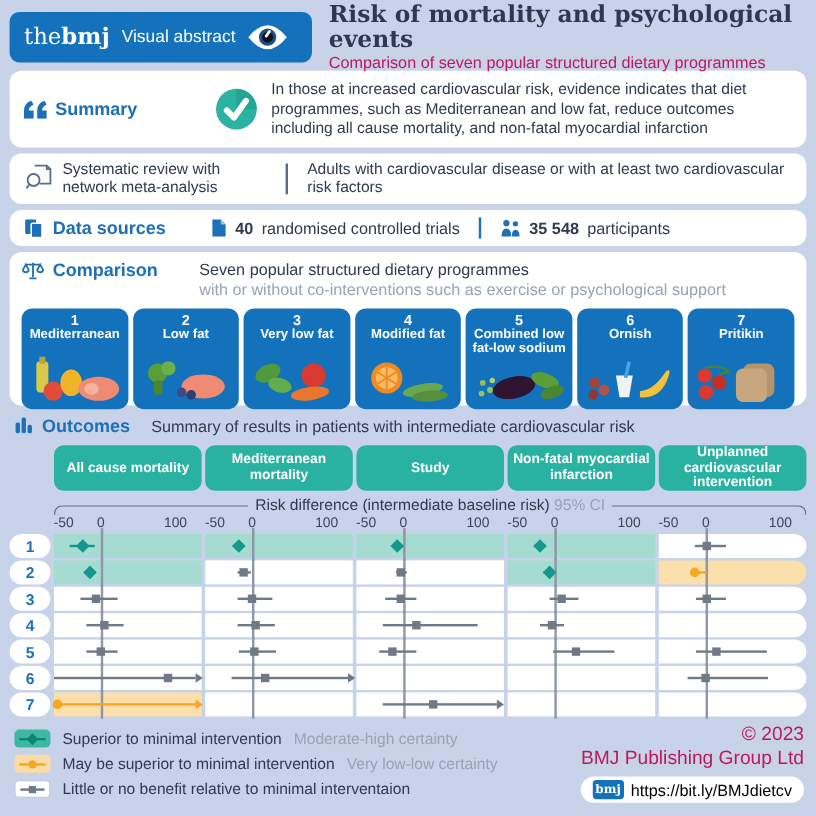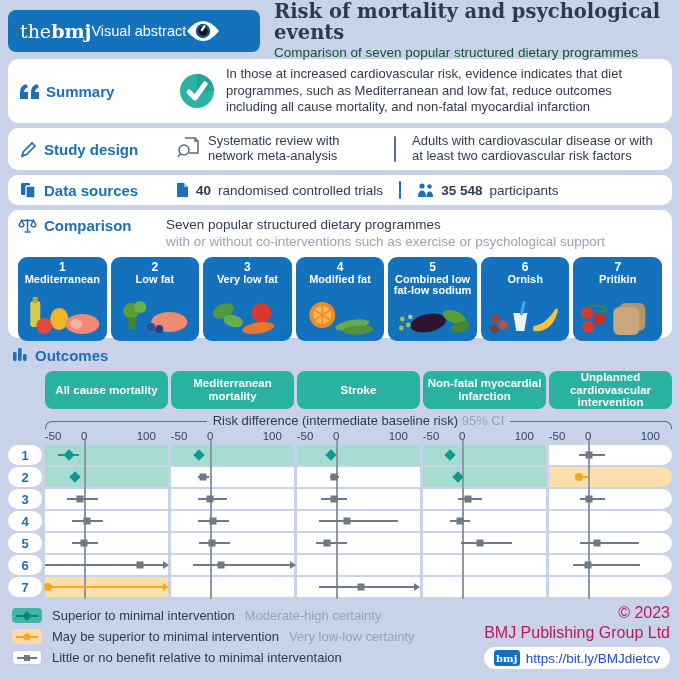--- a/index.html
+++ b/index.html
@@ -4,27 +4,27 @@
 <style>
   *{box-sizing:border-box;margin:0;padding:0}
   html,body{background:#aebdd9}
   .page{position:relative;width:680px;height:680px;background:#c8d3ea;
         font-family:"Liberation Sans",sans-serif;color:#2f3a50;padding:8px;overflow:hidden}
   .panel{background:#fff;border-radius:10px}
 
   
   .hdr{display:flex;height:46px;margin-bottom:5px;align-items:center}
   .logo-pill{width:252px;height:42px;background:#1472bc;border-radius:8px;display:flex;
-             align-items:center;padding:0 12px;color:#fff}
+             align-items:center;gap:10px;padding:0 12px;color:#fff}
   .logo-the{font-family:"DejaVu Serif",serif;font-size:19px}
   .logo-bmj{font-family:"DejaVu Serif",serif;font-size:19px;font-weight:bold}
   .logo-lbl{font-size:14.5px}
   .hdr-text{flex:1;padding-left:14px}
   .hdr-title{font-family:"DejaVu Serif",serif;font-weight:bold;font-size:19.5px;color:#2e3950;line-height:1.05}
-  .hdr-sub{font-size:13.5px;color:#14532d;margin-top:2px}
+  .hdr-sub{font-size:13.5px;color:#be185d;margin-top:2px}
 
   
   .seclabel{width:148px;flex:none;display:flex;align-items:center;gap:7px;
             color:#1d6fb8;font-weight:bold;font-size:15px}
   .icon{flex:none;display:inline-flex}
 
   
   .summary{height:64px;margin-bottom:5px;display:flex;align-items:center;padding:6px 12px;gap:10px}
   .sum-text{font-size:13px;line-height:1.3;color:#2f3a50;flex:1}
 
@@ -118,21 +118,21 @@
   .lmark.square{width:6px;height:6px;background:#6f7987;transform:translate(-50%,-50%)}
   .llabel{font-size:13px;color:#2f3a50}
   .lcert{font-size:13px;color:#9aa3b5}
   .footer{position:absolute;right:2px;top:0;text-align:right}
   .copy{font-size:16px;color:#be185d;line-height:1.25}
   .linkpill{margin-top:4px;background:#fff;border-radius:12px;display:inline-flex;align-items:center;
             gap:6px;padding:3px 10px;cursor:pointer}
   .minibmj{width:26px;height:16px;background:#1472bc;border-radius:3px;color:#fff;
            font-family:"DejaVu Serif",serif;font-weight:bold;font-size:10px;
            display:flex;align-items:center;justify-content:center}
-  .linktxt{font-size:13.5px;color:#1d4ed8}
+  .linktxt{font-size:13.5px;color:#000000}
 </style>
 </head>
 <body>
 
 <div class="page">
 
   <div class="hdr">
     <div class="logo-pill">
       <span><span class="logo-the">the</span><span class="logo-bmj">bmj</span></span>
       <span class="logo-lbl">Visual abstract</span>
@@ -165,29 +165,20 @@
       <svg width="38" height="38" viewBox="0 0 38 38">
         <circle cx="19" cy="19" r="17" fill="#2ab3a3"></circle>
         <path d="M19 2 A17 17 0 0 1 36 19 L19 19 Z" fill="#24a493"></path>
         <polyline points="11,20 17,26 27,12" fill="none" stroke="#fff" stroke-width="5" stroke-linecap="round" stroke-linejoin="round"></polyline>
       </svg>
     </span>
     <div class="sum-text">In those at increased cardiovascular risk, evidence indicates that diet programmes, such as Mediterranean and low fat, reduce outcomes including all cause mortality, and non-fatal myocardial infarction</div>
   </div>
 
   <div class="panel study">
-    <div class="seclabel">
-      <span class="icon">
-        <svg width="17" height="17" viewBox="0 0 17 17" fill="none" stroke="#1d6fb8" stroke-width="1.6">
-          <path d="M2 15 L3.5 10.5 L12 2 L15 5 L6.5 13.5 Z"></path>
-          <path d="M2 15 L5 14"></path>
-        </svg>
-      </span>
-      <span>Study design</span>
-    </div>
     <span class="icon">
       <svg width="24" height="26" viewBox="0 0 24 26" fill="none" stroke="#5b6b8c" stroke-width="1.5">
         <path d="M9 2 L19 2 L22 5 L22 17 L13 17" fill="#fff"></path>
         <path d="M19 2 L19 5 L22 5"></path>
         <circle cx="8" cy="14" r="5" fill="#fff"></circle>
         <path d="M4.5 17.5 L2 21"></path>
       </svg>
     </span>
     <div class="study-method">Systematic review with network meta-analysis</div>
     <div class="vdiv"></div>
@@ -338,26 +329,27 @@
     <div class="outc-lbl">
       <span class="icon">
         <svg width="16" height="16" viewBox="0 0 16 16" fill="#1d6fb8">
           <rect x="1" y="5" width="3.6" height="9" rx="1.4"></rect>
           <rect x="6" y="1" width="3.6" height="13" rx="1.4"></rect>
           <rect x="11" y="7" width="3.6" height="7" rx="1.4"></rect>
         </svg>
       </span>
       <span>Outcomes</span>
     </div>
+    <div class="outc-sub">Summary of results in patients with intermediate cardiovascular risk</div>
   </div>
 
   <div class="btn-row">
     <div class="outc-btn">All cause mortality</div>
     <div class="outc-btn">Mediterranean mortality</div>
-    <div class="outc-btn">Stroke</div>
+    <div class="outc-btn">Study</div>
     <div class="outc-btn">Non-fatal myocardial infarction</div>
     <div class="outc-btn">Unplanned cardiovascular intervention</div>
   </div>
 
   <div class="axis-hdr">
     <div class="brk l"></div>
     <div class="axis-txt">
       <span>Risk difference (intermediate baseline risk)</span>
       <span class="axis-ci">95% CI</span>
     </div>

